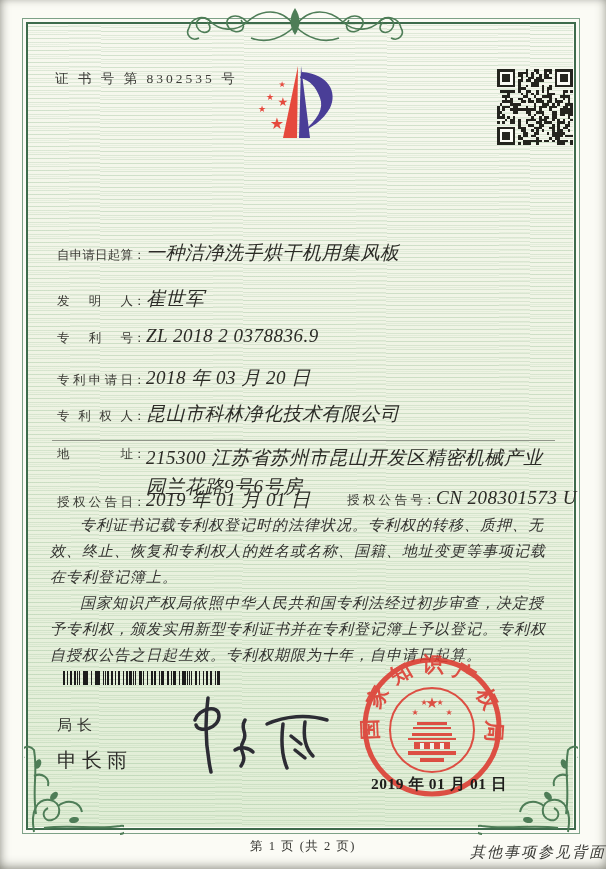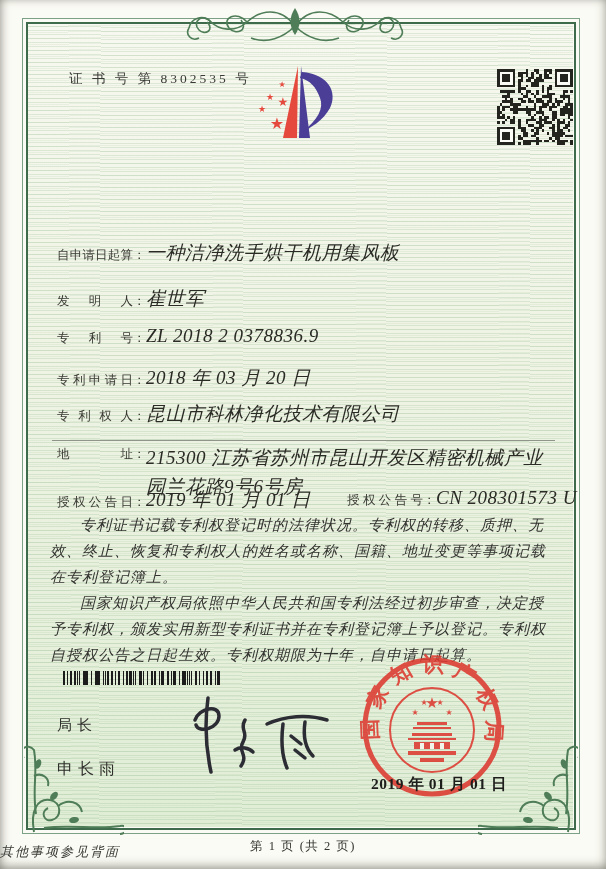--- a/index.html
+++ b/index.html
@@ -14,21 +14,21 @@
   .guilloche{position:absolute;left:27px;top:23px;width:546px;height:804px;
         background:linear-gradient(180deg,#f7f8ef 0%,#eef3e3 45%,#e0edd5 100%);}
   .guilloche::after{content:"";position:absolute;inset:0;
         background:repeating-linear-gradient(0.4deg, rgba(120,170,120,.20) 0 1px, transparent 1px 4px),
                    repeating-linear-gradient(-0.4deg, rgba(130,180,130,.12) 0 1px, transparent 1px 6px);}
   
   .frame-outer{position:absolute;left:22px;top:18px;width:556px;height:814px;border:1px solid #7da187;}
   .frame-inner{position:absolute;left:26px;top:22px;width:546px;height:804px;border:2px solid #3e6b4c;}
   .ornament{position:absolute;pointer-events:none;}
   
-  .cert-no{position:absolute;left:55px;top:70px;font-size:13.5px;letter-spacing:3px;color:#3a3a36;margin-left:14px;}
+  .cert-no{position:absolute;left:55px;top:70px;font-size:13.5px;letter-spacing:3px;color:#3a3a36;}
   .logo{position:absolute;left:235px;top:53px;width:140px;height:112px;}
   .qr{position:absolute;left:497px;top:69px;width:76px;height:76px;}
   .title{position:absolute;left:0;right:0;top:164px;text-align:center;
          font-size:37px;font-weight:700;letter-spacing:11px;text-indent:11px;color:#262622;}
   .fields{position:absolute;left:57px;top:0;width:500px;}
   .frow{position:absolute;left:0;white-space:nowrap;}
   .flabel{display:inline-block;width:76px;font-size:12.5px;color:#3a3a34;
           text-align:justify;text-align-last:justify;}
   .fcolon{display:inline-block;width:13px;font-size:12.5px;color:#3a3a34;}
   .fvalue{font-size:19px;color:#2b2b26;letter-spacing:.5px;font-style:italic;}
@@ -36,28 +36,28 @@
   .grant2{position:absolute;left:290px;top:0;white-space:nowrap;}
   .divider{position:absolute;left:52px;top:440px;width:503px;height:1px;background:#80857a;opacity:.85;}
   .body-text{position:absolute;left:50px;top:512px;width:506px;font-size:15px;line-height:1.74;
              letter-spacing:1px;color:#333330;font-style:italic;}
   .body-text p{margin:0;text-indent:2em;}
   .barcode{position:absolute;left:63px;top:671px;width:160px;height:14px;
         background-image:repeating-linear-gradient(90deg,#1c1c1c 0 1px,transparent 1px 4px),
                          repeating-linear-gradient(90deg,#1c1c1c 0 2px,transparent 2px 11px),
                          repeating-linear-gradient(90deg,#1c1c1c 0 1px,transparent 1px 7px);}
   .officer-title{position:absolute;left:57px;top:716px;font-size:15px;letter-spacing:5px;color:#2f2f2b;}
-  .officer-name{position:absolute;left:57px;top:747px;font-size:16px;letter-spacing:5px;color:#2f2f2b;margin-top:12px;}
+  .officer-name{position:absolute;left:57px;top:747px;font-size:20px;letter-spacing:5px;color:#2f2f2b;}
   .signature{position:absolute;left:183px;top:690px;width:150px;height:92px;}
   .seal{position:absolute;left:357px;top:652px;width:150px;height:150px;opacity:.88;z-index:5;}
   .seal-date{position:absolute;left:371px;top:774px;font-size:15.5px;font-weight:600;
              letter-spacing:.5px;color:#1d1d1b;z-index:6;}
   .page-no{position:absolute;left:0;right:0;top:806px;text-align:center;font-size:12.5px;
            letter-spacing:1.5px;color:#33332f;margin-top:32px;}
-  .back-note{position:absolute;left:0;right:0;top:843px;text-align:left;font-size:13px;
+  .back-note{position:absolute;left:0;right:0;top:843px;text-align:right;font-size:15px;
              letter-spacing:2px;color:#3a3a36;font-style:italic;}
 </style>
 </head>
 <body>
 
 <div class="page">
 
   <div class="guilloche"></div>
   <div class="frame-outer"></div>
   <div class="frame-inner"></div>

